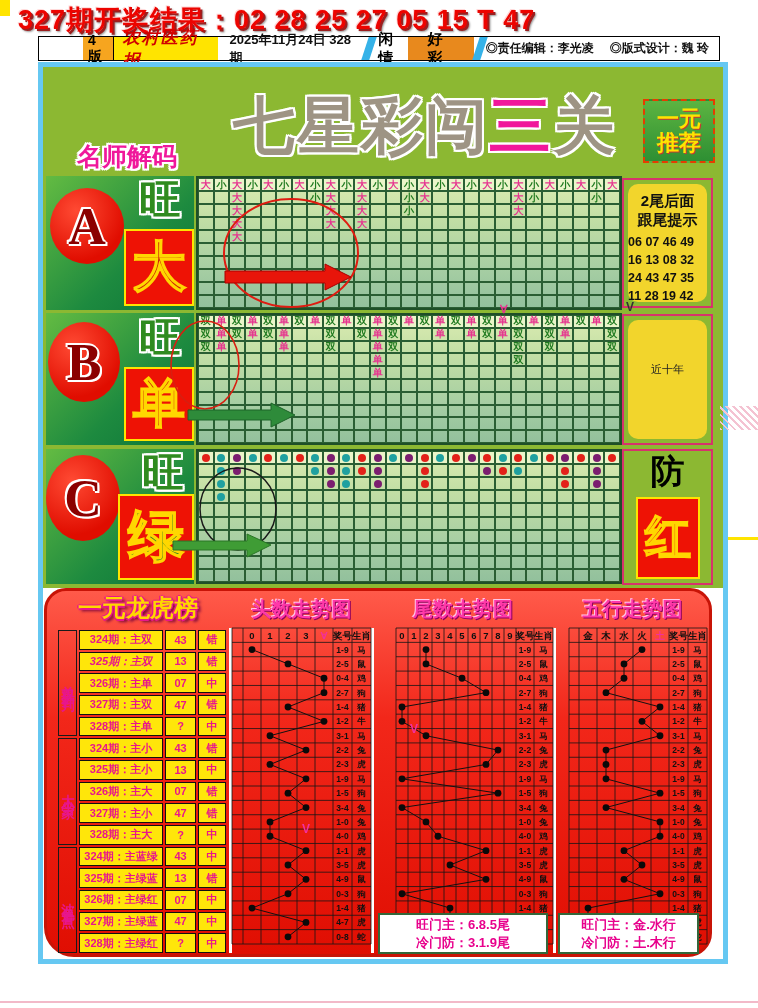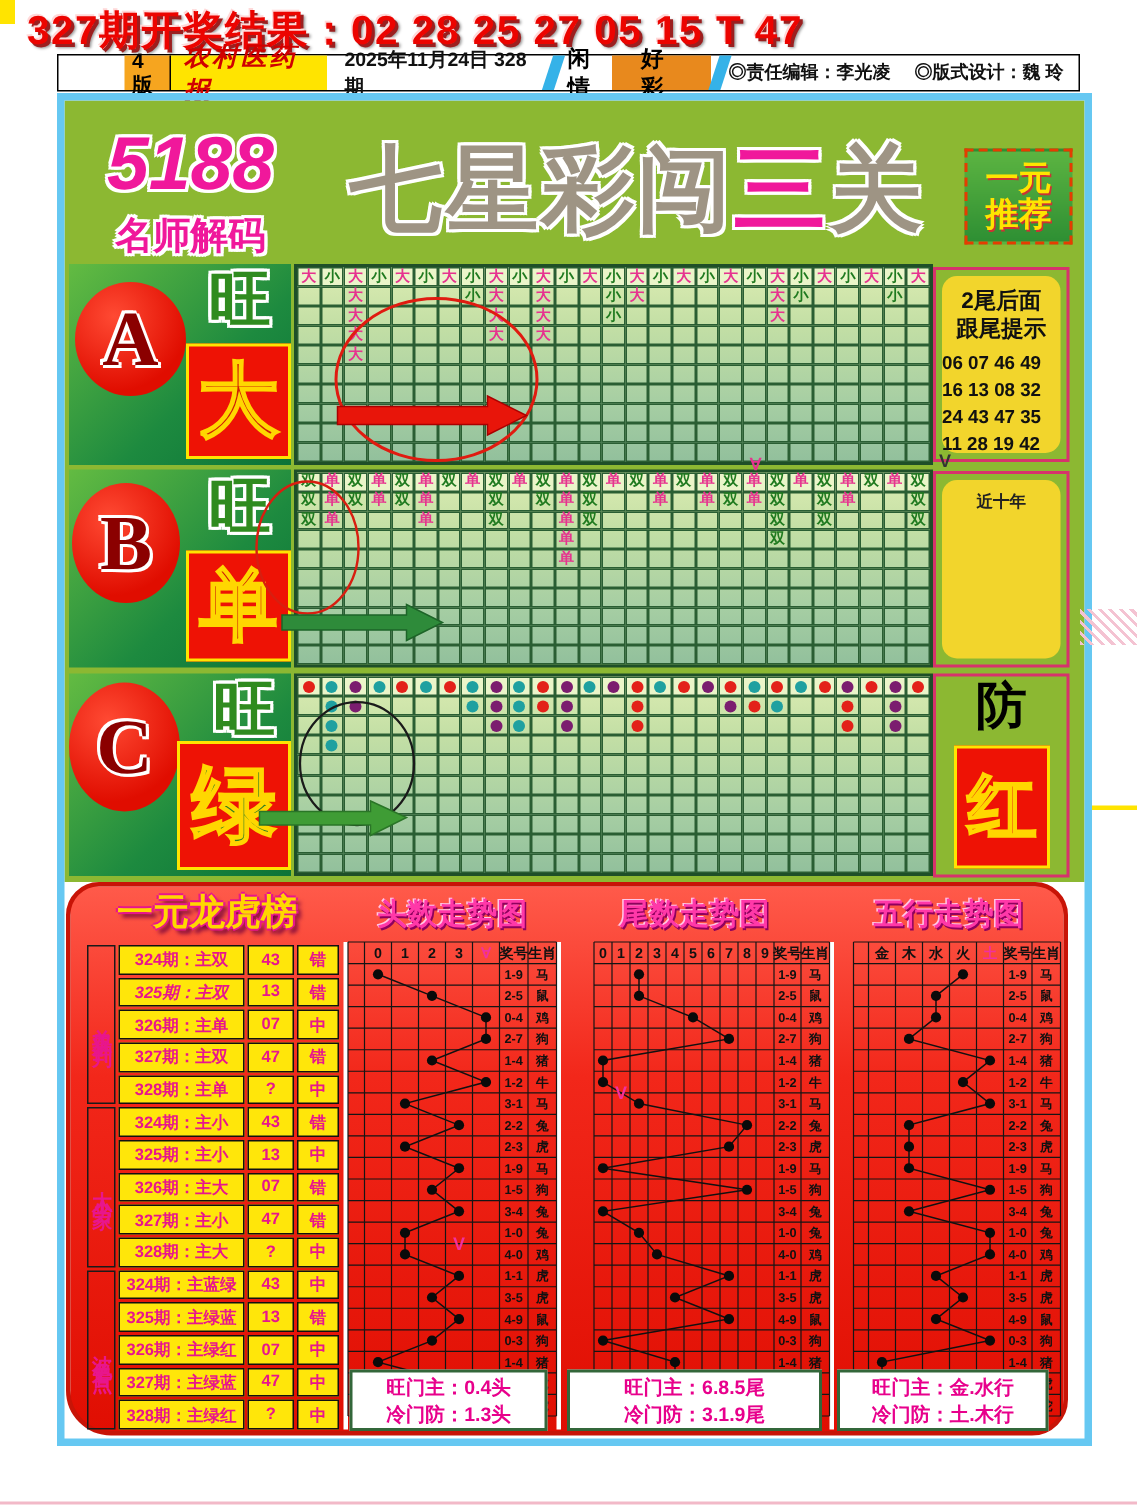--- a/index.html
+++ b/index.html
@@ -64,21 +64,21 @@
   .dot{width:8px;height:8px;border-radius:50%;display:block;}
   .dot-r{background:#e32119;} .dot-t{background:#1fa0a0;} .dot-p{background:#7b1d6f;}
   .overlay{pointer-events:none;}
   
   .sidebox{left:622px;width:91px;border:2px solid #d6336c;box-sizing:border-box;background:#8cb832;}
   .inner-yellow{position:absolute;left:4px;right:4px;top:4px;bottom:4px;background:#f2d52c;border-radius:10px;}
   .tips-title{position:relative;text-align:center;font-size:15px;font-weight:bold;color:#111;
     padding-top:8px;line-height:1.25;}
   .tips-nums{position:relative;text-align:left;font-family:Liberation Sans, sans-serif;
     font-size:12.5px;font-weight:bold;color:#111;line-height:18px;margin-top:3px;}
-  .decade-title{position:relative;text-align:center;font-size:11px;font-weight:bold;color:#222;padding-top:7px;}
+  .decade-title{position:relative;text-align:center;font-size:11px;font-weight:normal;color:#222;padding-top:7px;margin-top:35px;}
   .guard-fang{position:relative;text-align:center;font-size:34px;font-weight:bold;color:#000;line-height:1.2;}
   .guard-red{position:absolute;left:12px;top:46px;width:64px;height:82px;font-size:46px;}
   
   .redpanel{left:44px;top:588px;width:668px;height:369px;border:3px solid #c81407;box-sizing:border-box;
     border-radius:22px 22px 24px 30px;background:linear-gradient(180deg,#ff5a4a 0%,#f2271a 35%,#e00e02 100%);}
   .vdivider{width:3px;background:#fff;top:628px;height:325px;}
   .board-title{left:48px;top:592px;width:180px;text-align:center;font-size:24px;font-weight:bold;color:#ffd700;
     text-shadow:1.5px 0 0 #e8168c,-1.5px 0 0 #e8168c,0 1.5px 0 #e8168c,0 -1.5px 0 #e8168c,3px 3px 3px #70003c;}
   .dt-table{left:58px;top:630px;width:168px;height:323px;display:grid;
     grid-template-columns:19px 84px 31px 1fr;grid-template-rows:repeat(15,1fr);gap:2px;}
@@ -129,21 +129,20 @@
     <div class="stripe"></div>
     <div class="credits">
       <span>◎责任编辑：李光凌</span>
       <span>◎版式设计：魏 玲</span>
     </div>
   </div>
 
   <div class="abs greenbg"></div>
   <div class="abs frame"></div>
 
-  <div class="abs code owhite">5188</div>
   <div class="abs codesub owhite">名师解码</div>
   <div class="abs btitle owhite"><span>七星彩闯</span><span class="pink">三</span><span>关</span></div>
   <div class="abs badge">
     <span>一元</span>
     <span>推荐</span>
   </div>
 
   <div class="abs secbox lA">
     <div class="abs letter" style="left:4px;top:12px;width:74px;height:76px;">A</div>
     <div class="abs wang owhite" style="left:80px;top:-4px;width:68px;">旺</div>
@@ -1703,24 +1702,20 @@
       <text x="123.5" y="268.72727272727275" class="cn">0-3</text>
       <text x="142.5" y="268.72727272727275" class="cn">狗</text>
       <text x="123.5" y="283.09090909090907" class="cn">1-4</text>
       <text x="142.5" y="283.09090909090907" class="cn">猪</text>
       <text x="123.5" y="297.45454545454544" class="cn">4-7</text>
       <text x="142.5" y="297.45454545454544" class="cn">虎</text>
       <text x="123.5" y="311.8181818181818" class="cn">0-8</text>
       <text x="142.5" y="311.8181818181818" class="cn">蛇</text>
     </svg>
 
-  <div class="abs fbox f0">
-    <div>旺门主：0.4头</div>
-    <div>冷门防：1.3头</div>
-  </div>
   <div class="abs fbox f1">
     <div>旺门主：6.8.5尾</div>
     <div>冷门防：3.1.9尾</div>
   </div>
   <div class="abs fbox f2">
     <div>旺门主：金.水行</div>
     <div>冷门防：土.木行</div>
   </div>
 
   <div class="abs hatch"></div>

